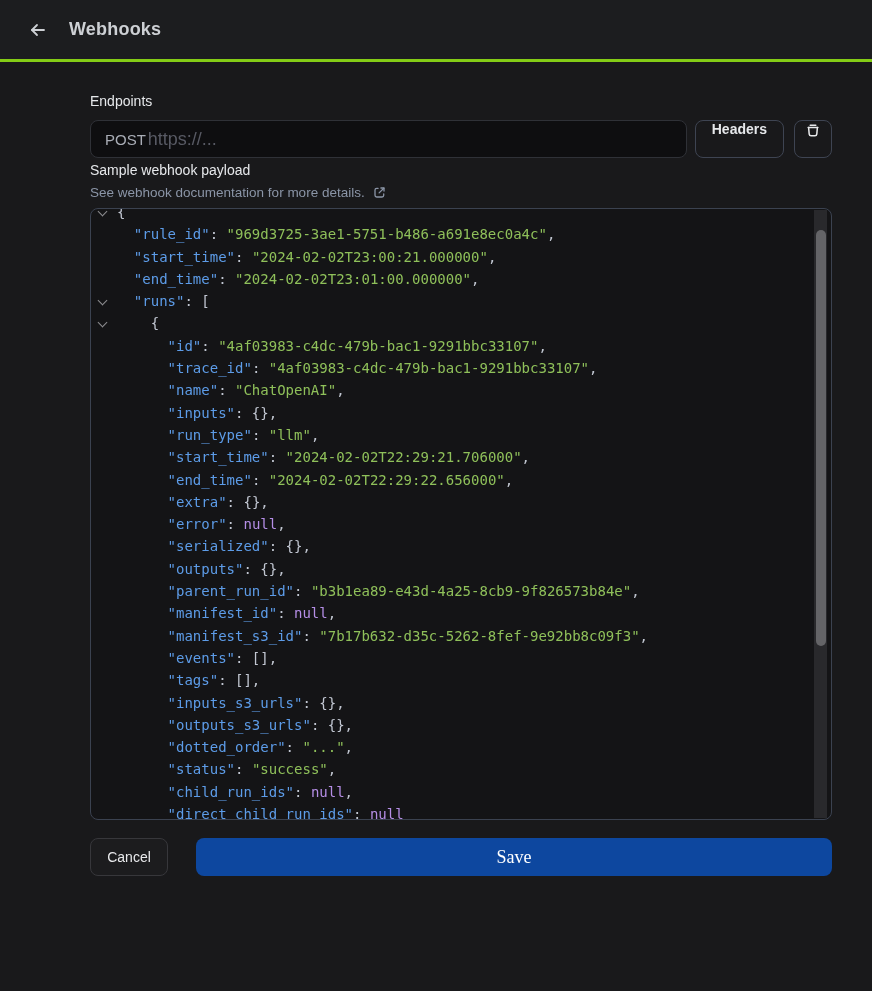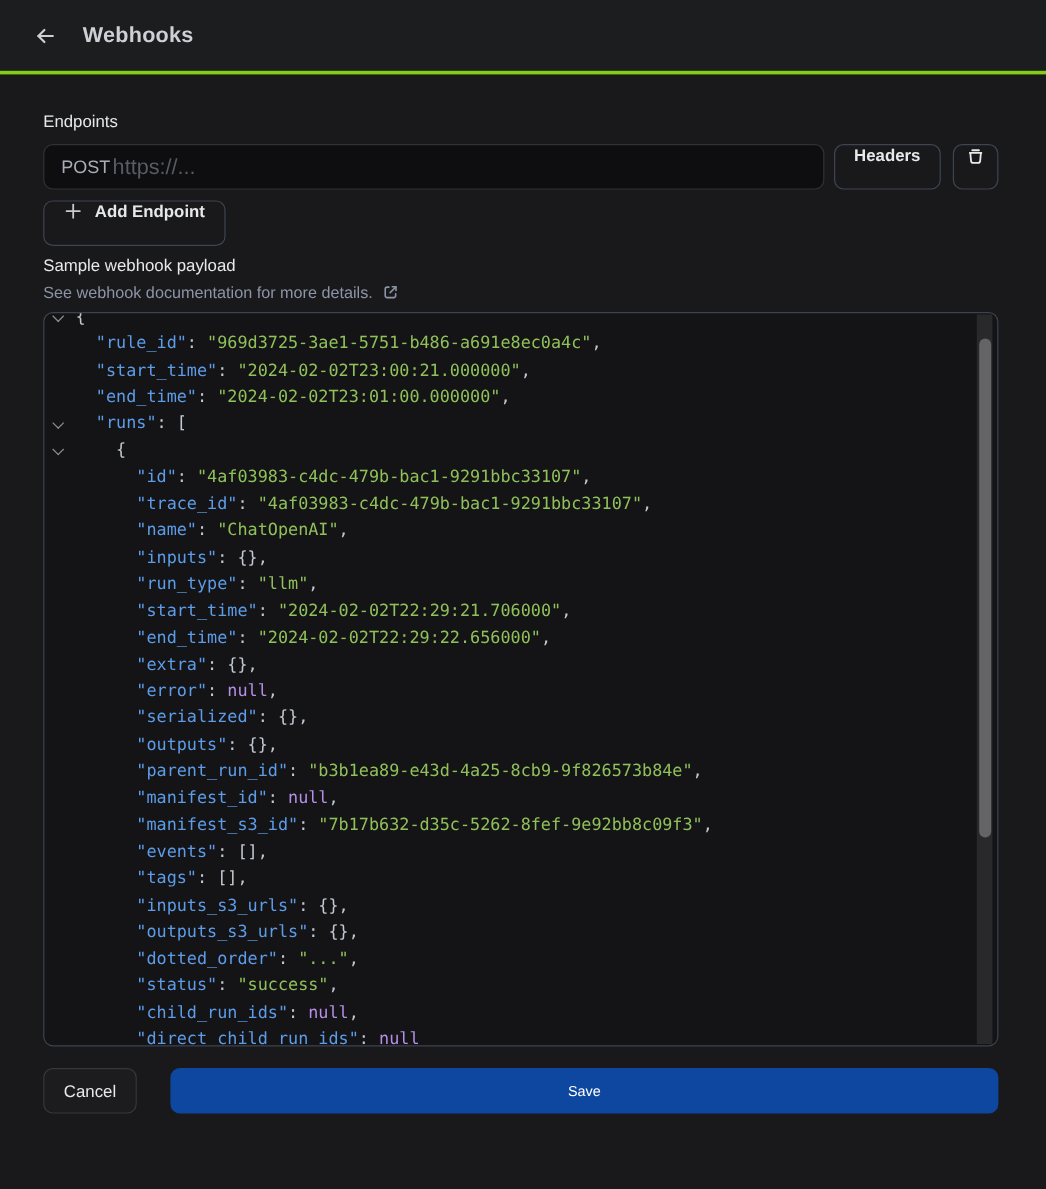--- a/index.html
+++ b/index.html
@@ -4,21 +4,21 @@
 <style>
   html,body{margin:0;padding:0;background:#19191b;}
   body{width:872px;height:991px;font-family:"Liberation Sans",sans-serif;overflow:hidden;position:relative;}
 
   
   .header{height:62px;background:#1c1d1f;border-bottom:3px solid #84cc16;display:flex;align-items:center;padding:0 26px;gap:19px;box-sizing:border-box;}
   .back-btn{background:none;border:none;padding:0;width:24px;height:24px;display:flex;align-items:center;justify-content:center;cursor:pointer;}
   .title{font-size:18px;font-weight:700;color:#cdd0d4;letter-spacing:.2px;}
 
   
-  .content{padding:0 40px 0 36px;}
+  .content{padding:0 40px 0 90px;}
   .section-label{margin-top:31px;font-size:14px;color:#e6e8eb;}
   .endpoint-row{display:flex;margin-top:11px;gap:10px;height:38px;align-items:stretch;}
   .url-wrap{flex:1;display:flex;align-items:center;background:#0e0e10;border:1px solid #2f3137;border-radius:8px;padding:0 14px;box-sizing:border-box;}
   .method{color:#a9adb6;font-size:15px;}
   .url-input{flex:1;background:transparent;border:none;outline:none;color:#e6e8eb;font-size:18px;font-family:"Liberation Sans",sans-serif;}
   .url-input::placeholder{color:#585a64;}
   .btn-outline{background:transparent;border:1px solid #3e4452;border-radius:8px;color:#e6e8eb;font-size:14px;padding:0 16px;height:38px;cursor:pointer;font-family:"Liberation Sans",sans-serif;display:inline-flex;justify-content:center;box-sizing:border-box;font-weight:bold;}
   .icon-btn{width:38px;padding:0;}
   .headers-gap{margin-left:-2px;}
   .add-btn{margin-top:9px;gap:10px;}
@@ -36,21 +36,21 @@
   .tok-key{color:var(--syntax-key,#5d9ce8);}
   .tok-str{color:var(--syntax-string,#8fc05a);}
   .tok-null{color:var(--syntax-null,#b58ee6);}
   .tok-punc{color:var(--syntax-punct,#c2c7d2);}
   .sb-track{position:absolute;top:1px;bottom:1px;right:4px;width:13px;background:#29292c;}
   .sb-thumb{position:absolute;top:20px;left:1.5px;width:10px;height:416px;background:#646467;border-radius:5px;}
 
   
   .footer{display:flex;margin-top:18px;gap:8px;height:38px;}
   .cancel-btn{width:78px;background:#1c1c1e;border:1px solid #37373b;border-radius:8px;color:#e8e9eb;font-size:14px;cursor:pointer;font-family:"Liberation Sans",sans-serif;}
-  .save-btn{flex:1;background:var(--accent-blue,#0d479f);border:none;border-radius:8px;color:#ffffff;font-size:12px;font-weight:500;cursor:pointer;font-family:Liberation Sans, sans-serif;margin-left:20px;}
+  .save-btn{flex:1;background:var(--accent-blue,#0d479f);border:none;border-radius:8px;color:#ffffff;font-size:18px;font-weight:500;cursor:pointer;font-family:Liberation Serif, serif;margin-left:20px;}
 
   svg{display:block;}
 </style>
 </head>
 <body>
 
 <div class="header">
   <button class="back-btn">
     <span>
       <svg width="20" height="20" viewBox="0 0 20 20" fill="none" stroke="#cdd0d4" stroke-width="1.8" stroke-linecap="round" stroke-linejoin="round">
@@ -78,29 +78,20 @@
       <span>
         <svg width="18" height="18" viewBox="0 0 18 18" fill="none" stroke="#e8e9eb" stroke-width="1.5" stroke-linecap="round" stroke-linejoin="round">
           <path d="M6.2 4.2h5.6"></path>
           <path d="M4.6 6.4l.6 6.7a1.9 1.9 0 0 0 1.9 1.7h3.8a1.9 1.9 0 0 0 1.9-1.7l.6-6.7"></path>
           <path d="M4.2 6.4h9.6"></path>
         </svg>
       </span>
     </button>
   </div>
 
-  <button class="btn-outline add-btn">
-    <span>
-      <svg width="16" height="16" viewBox="0 0 16 16" fill="none" stroke="#c7cad0" stroke-width="1.5" stroke-linecap="round">
-        <path d="M8 2.5v11"></path>
-          <path d="M2.5 8h11"></path>
-      </svg>
-    </span>
-    <span>Add Endpoint</span>
-  </button>
 
   <div class="section-label payload-label">Sample webhook payload</div>
 
   <a class="doc-link">
     <span>See webhook documentation for more details.</span>
     <span>
       <svg width="15" height="15" viewBox="0 0 16 16" fill="none" stroke="#8b95a7" stroke-width="1.4" stroke-linecap="round" stroke-linejoin="round">
         <path d="M6.5 3.5H5A1.8 1.8 0 0 0 3.2 5.3v5.7A1.8 1.8 0 0 0 5 12.8h5.7a1.8 1.8 0 0 0 1.8-1.8V9.5"></path>
         <path d="M9.5 3.2h3.3v3.3"></path>
         <path d="M12.6 3.4 7.6 8.4"></path>

